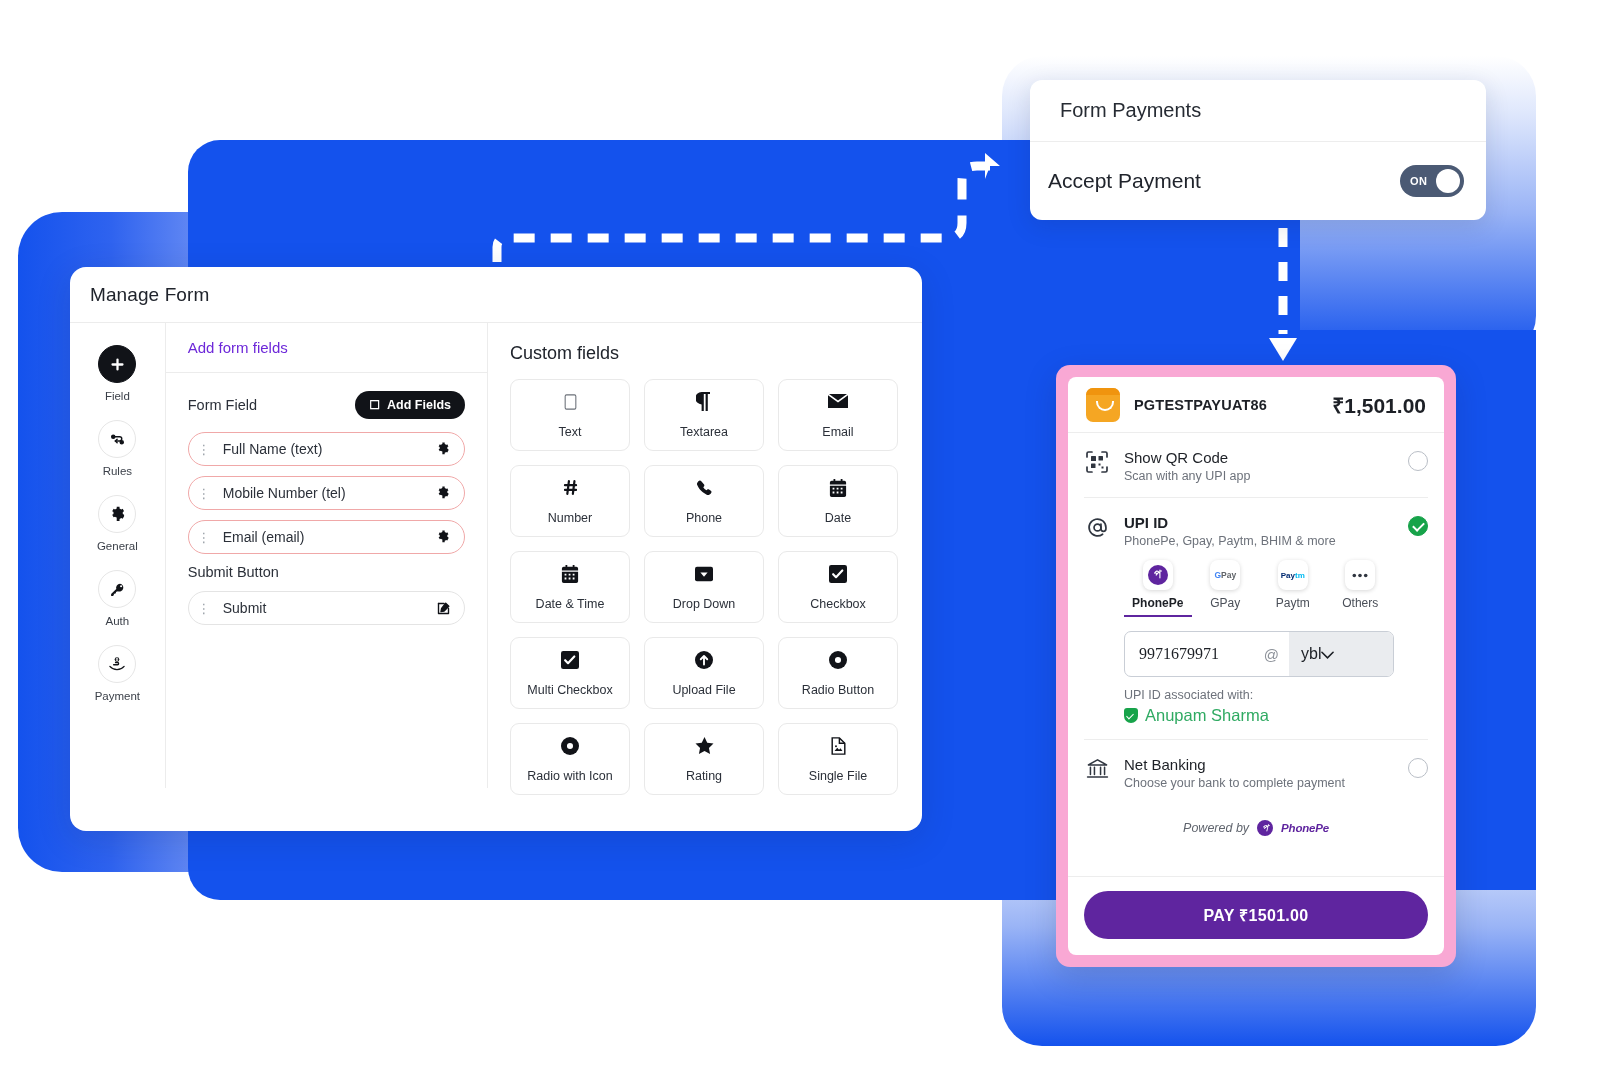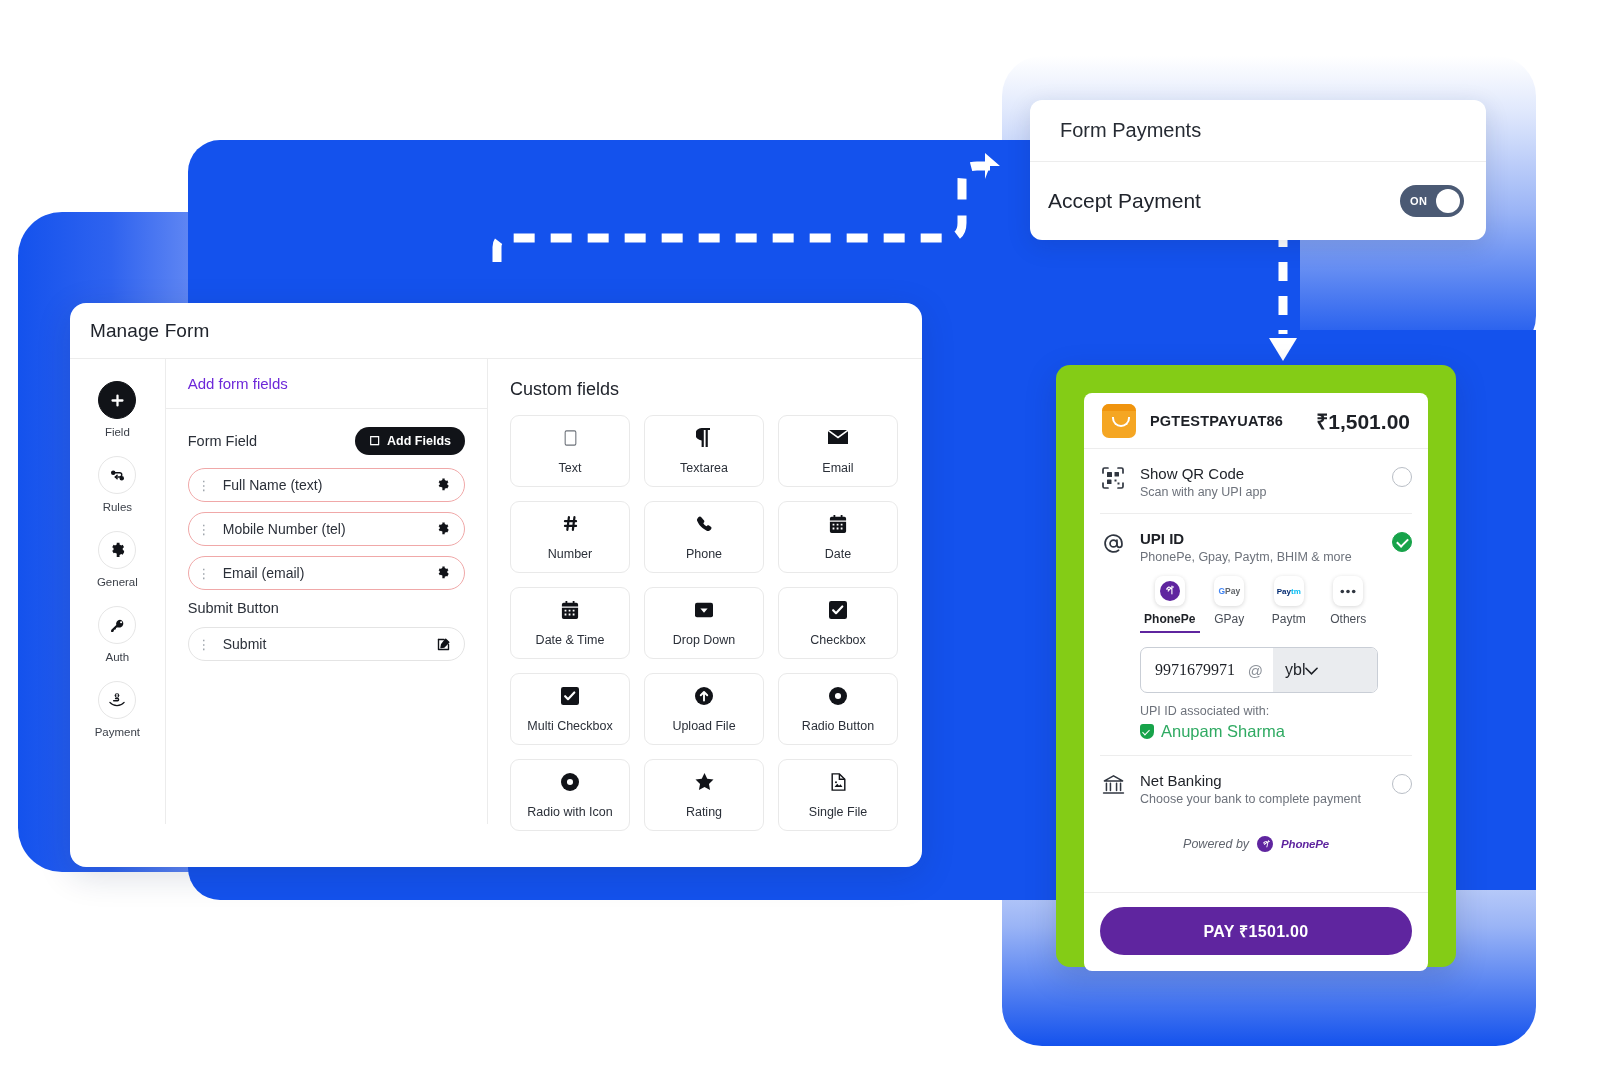--- a/index.html
+++ b/index.html
@@ -41,21 +41,20 @@
   
   .arrows { position: absolute; left: 0; top: 0; width: 1600px; height: 1066px; pointer-events: none; }
 
   
   .manage-card {
     position: absolute; left: 70px; top: 267px;
     width: 852px; height: 564px;
     background: #ffffff; border-radius: 16px;
     box-shadow: 0 8px 34px rgba(20,35,80,.16);
     overflow: hidden;
-    margin-top: 36px;
   }
   .manage-head {
     height: 56px; display: flex; align-items: center;
     padding: 0 0 0 20px;
     border-bottom: 1px solid #ececec;
   }
   .manage-title { font-size: 19px; color: #20242c; letter-spacing:.1px; }
   .manage-body { display: flex; height: 508px; }
 
   .side-nav {
@@ -111,21 +110,21 @@
   .cf-tile {
     height: 72px; border: 1px solid #e9e9e9; border-radius: 9px;
     background: #fff; display: flex; flex-direction: column;
     align-items: center; justify-content: center; gap: 12px; cursor: pointer;
   }
   .cf-icon { height: 22px; display: flex; align-items: center; justify-content: center; color: #111318; }
   .cf-label { font-size: 12.5px; color: #2b3039; text-align: center; line-height: 1.18; }
 
   
   .fp-card {
-    position: absolute; left: 1030px; top: 100px;
+    position: absolute; left: 1030px; top: 80px;
     width: 456px; height: 140px;
     background: #fff; border-radius: 12px;
     box-shadow: 0 6px 24px rgba(20,35,80,.14);
     overflow: hidden;
   }
   .fp-row-1 { height: 62px; display: flex; align-items: center; padding-left: 30px; border-bottom: 1px solid #ededed; }
   .fp-row-1 span { font-size: 20px; color: #262b33; }
   .fp-row-2 { height: 78px; display: flex; align-items: center; justify-content: space-between; padding: 0 22px 0 18px; }
   .fp-row-2 .t { font-size: 21px; color: #20242c; }
   .toggle {
@@ -133,23 +132,23 @@
     display: flex; align-items: center; justify-content: flex-start;
     padding: 0 4px; position: relative; cursor: pointer;
   }
   .toggle .on-txt { color: #fff; font-size: 11px; font-weight: bold; margin-left: 6px; letter-spacing:.4px; }
   .toggle .knob { position: absolute; right: 4px; width: 24px; height: 24px; border-radius: 50%; background: #fff; }
 
   
   .pay-outer {
     position: absolute; left: 1056px; top: 365px;
     width: 400px; height: 602px;
-    background: #84cc16; border-radius: 14px;
+    background: #f9a8d4; border-radius: 14px;
     box-shadow: 0 10px 32px rgba(20,35,80,.18);
-    padding: 28px;
+    padding: 12px;
   }
   .pay-inner { background: #fff; border-radius: 8px; height: 578px; display: flex; flex-direction: column; overflow:hidden; }
 
   .pay-head { height: 56px; display: flex; align-items: center; padding: 0 18px; border-bottom: 1px solid #ededed; gap: 14px; }
   .merch-logo { width: 34px; height: 34px; border-radius: 7px; background:#F5A623; position: relative; flex: none; }
   .merch-logo::before {
     content:""; position:absolute; left:0; right:0; top:0; height:7px;
     background:#F0940E; border-radius:7px 7px 0 0;
   }
   .merch-logo::after {

